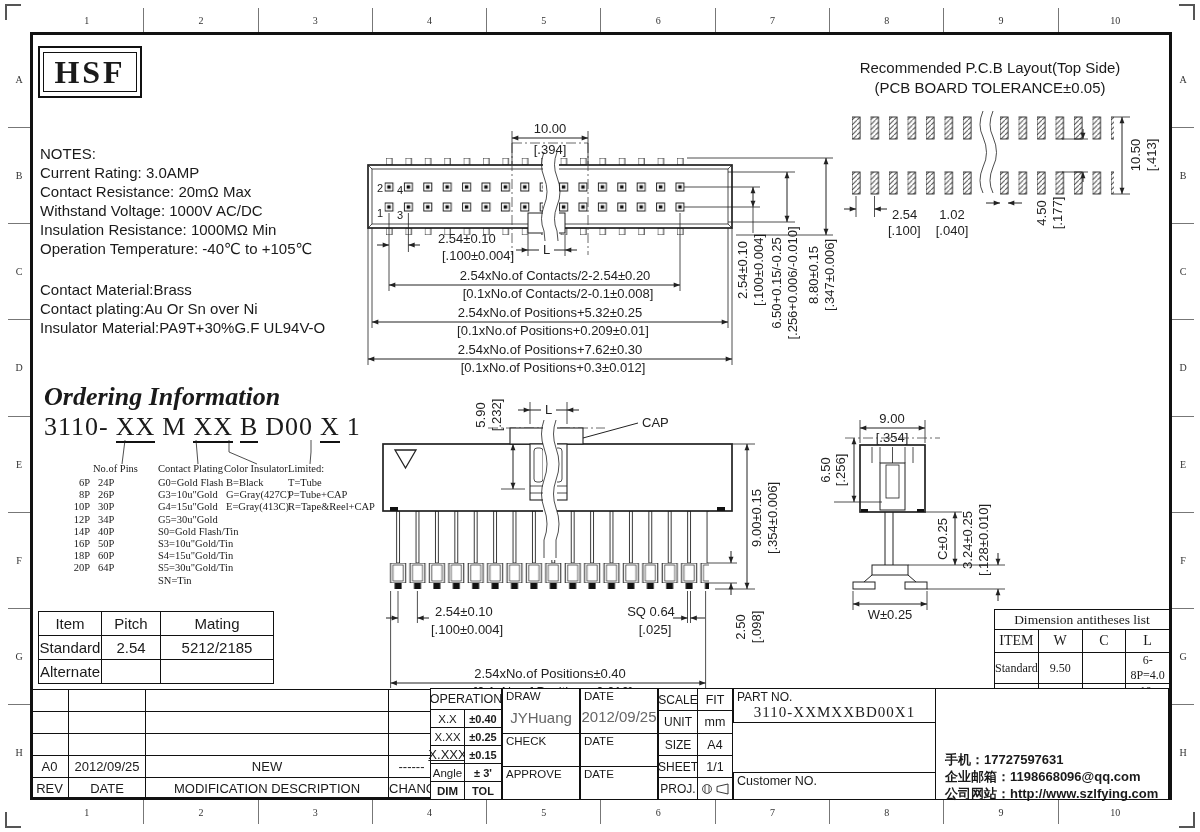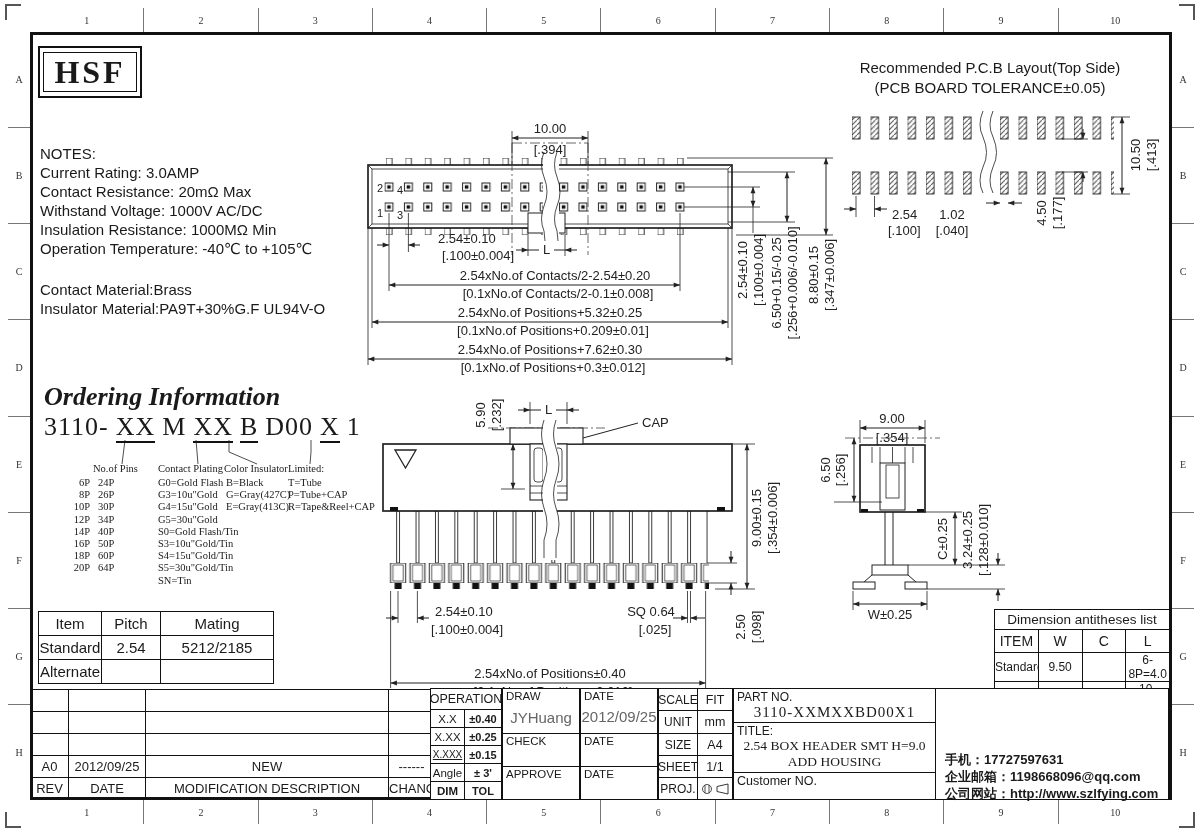--- a/index.html
+++ b/index.html
@@ -31,21 +31,21 @@
   .ord-code span{margin-right:7px;}
   .ord-code .u{border-bottom:2.5px solid #111;}
   .ord-label{font:10.5px "Liberation Serif",serif;white-space:nowrap;}
   .ord-list{font:10.5px "Liberation Serif",serif;line-height:12.2px;white-space:nowrap;}
   .ord-col{text-align:right;}
   
   table{border-collapse:collapse;table-layout:fixed;}
   td,th{border:1.2px solid #111;text-align:center;padding:0;font-weight:normal;overflow:hidden;}
   .mating td{height:23px;font-size:15px;}
   .revt td{height:21px;font-size:13px;}
-  .dimt{font-family:Liberation Sans, sans-serif;}
+  .dimt{font-family:Liberation Serif, serif;}
   .dimt .ttl{font-size:13.5px;height:19px;}
   .dimt .hd{font-size:14px;height:22px;}
   .dimt td{height:16px;font-size:12px;}
   
   .cell{position:absolute;border:1px solid #111;box-sizing:border-box;background:#fff;}
   .cell .lab{position:absolute;top:1px;left:3px;font-size:11.5px;}
   .cell .ctr{position:absolute;left:0;right:0;text-align:center;}
   .cc{display:flex;align-items:center;justify-content:center;}
   .gray{color:#666;}
   
@@ -126,20 +126,21 @@
     <span>NOTES:</span>
     <div class="blocklist">
         <span>Current Rating: 3.0AMP</span>
         <span>Contact Resistance: 20mΩ Max</span>
         <span>Withstand Voltage: 1000V AC/DC</span>
         <span>Insulation Resistance: 1000MΩ Min</span>
         <span>Operation Temperature: -40℃ to +105℃</span>
       </div>
     <div class="blocklist" style="margin-top:22px;">
         <span>Contact Material:Brass</span>
+        <span>Contact plating:Au Or Sn over Ni</span>
         <span>Insulator Material:PA9T+30%G.F UL94V-O</span>
       </div>
   </div>
 
   <div class="abs pcbtitle" style="left:820px;top:58px;width:340px;">
     <div>Recommended P.C.B Layout(Top Side)</div>
     <div>(PCB BOARD TOLERANCE±0.05)</div>
   </div>
 
   <svg style="left:840px;top:95px;" width="345" height="170">
@@ -564,21 +565,21 @@
       <td>CHANGE</td>
     </tr>
   </tbody>
     </table>
 
   <div class="cell cc" style="left:430px;top:688px;width:72px;height:22px;font-size:12.5px;">OPERATION</div>
   <div class="cell cc" style="left:430px;top:709px;width:35px;height:19px;font-size:11.5px;">X.X</div>
   <div class="cell cc" style="left:464px;top:709px;width:38px;height:19px;font-size:11px;font-weight:bold;">±0.40</div>
   <div class="cell cc" style="left:430px;top:727px;width:35px;height:19px;font-size:11.5px;">X.XX</div>
   <div class="cell cc" style="left:464px;top:727px;width:38px;height:19px;font-size:11px;font-weight:bold;">±0.25</div>
-  <div class="cell cc" style="left:430px;top:745px;width:35px;height:19px;font-size:10px;text-decoration:underline;">X.XXX</div>
+  <div class="cell cc" style="left:430px;top:745px;width:35px;height:19px;font-size:13px;text-decoration:underline;">X.XXX</div>
   <div class="cell cc" style="left:464px;top:745px;width:38px;height:19px;font-size:11px;font-weight:bold;">±0.15</div>
   <div class="cell cc" style="left:430px;top:763px;width:35px;height:19px;font-size:11.5px;">Angle</div>
   <div class="cell cc" style="left:464px;top:763px;width:38px;height:19px;font-size:11px;font-weight:bold;">± 3'</div>
   <div class="cell cc" style="left:430px;top:781px;width:35px;height:19px;font-size:11.5px;font-weight:bold;">DIM</div>
   <div class="cell cc" style="left:464px;top:781px;width:38px;height:19px;font-size:11px;font-weight:bold;">TOL</div>
 
   <div class="cell" style="left:502px;top:688px;width:78px;height:54px;">
     <span class="lab">DRAW</span>
     <span class="ctr gray" style="top:20px;font-size:15px;">JYHuang</span>
   </div>
@@ -614,25 +615,20 @@
       <line x1="5" y1="3" x2="5" y2="11" class="thin"></line>
       <line x1="9" y1="3" x2="9" y2="11" class="thin"></line>
       <polygon points="17,4.5 28,2 28,12 17,9.5" fill="none" stroke="#222" stroke-width="0.9"></polygon>
     </svg>
   </div>
 
   <div class="cell" style="left:733px;top:688px;width:203px;height:35px;">
     <span class="lab" style="font-size:12px;">PART NO.</span>
     <span class="ctr" style="top:15px;font:15px 'Liberation Serif',serif;letter-spacing:1px;">3110-XXMXXBD00X1</span>
   </div>
-  <div class="cell" style="left:733px;top:722px;width:203px;height:51px;">
-    <span class="lab" style="font-size:12px;">TITLE:</span>
-    <span class="ctr" style="top:15px;font:13.5px 'Liberation Serif',serif;">2.54 BOX HEADER SMT H=9.0</span>
-    <span class="ctr" style="top:31px;font:13.5px 'Liberation Serif',serif;">ADD HOUSING</span>
-  </div>
   <div class="cell" style="left:733px;top:772px;width:203px;height:28px;">
     <span class="lab" style="font-size:12.5px;">Customer NO.</span>
   </div>
 
   <div class="cell" style="left:935px;top:688px;width:234px;height:112px;">
     <div class="abs contacts" style="left:9px;top:62px;">
       <div>手机：17727597631</div>
       <div>企业邮箱：1198668096@qq.com</div>
       <div>公司网站：http://www.szlfying.com</div>
     </div>

